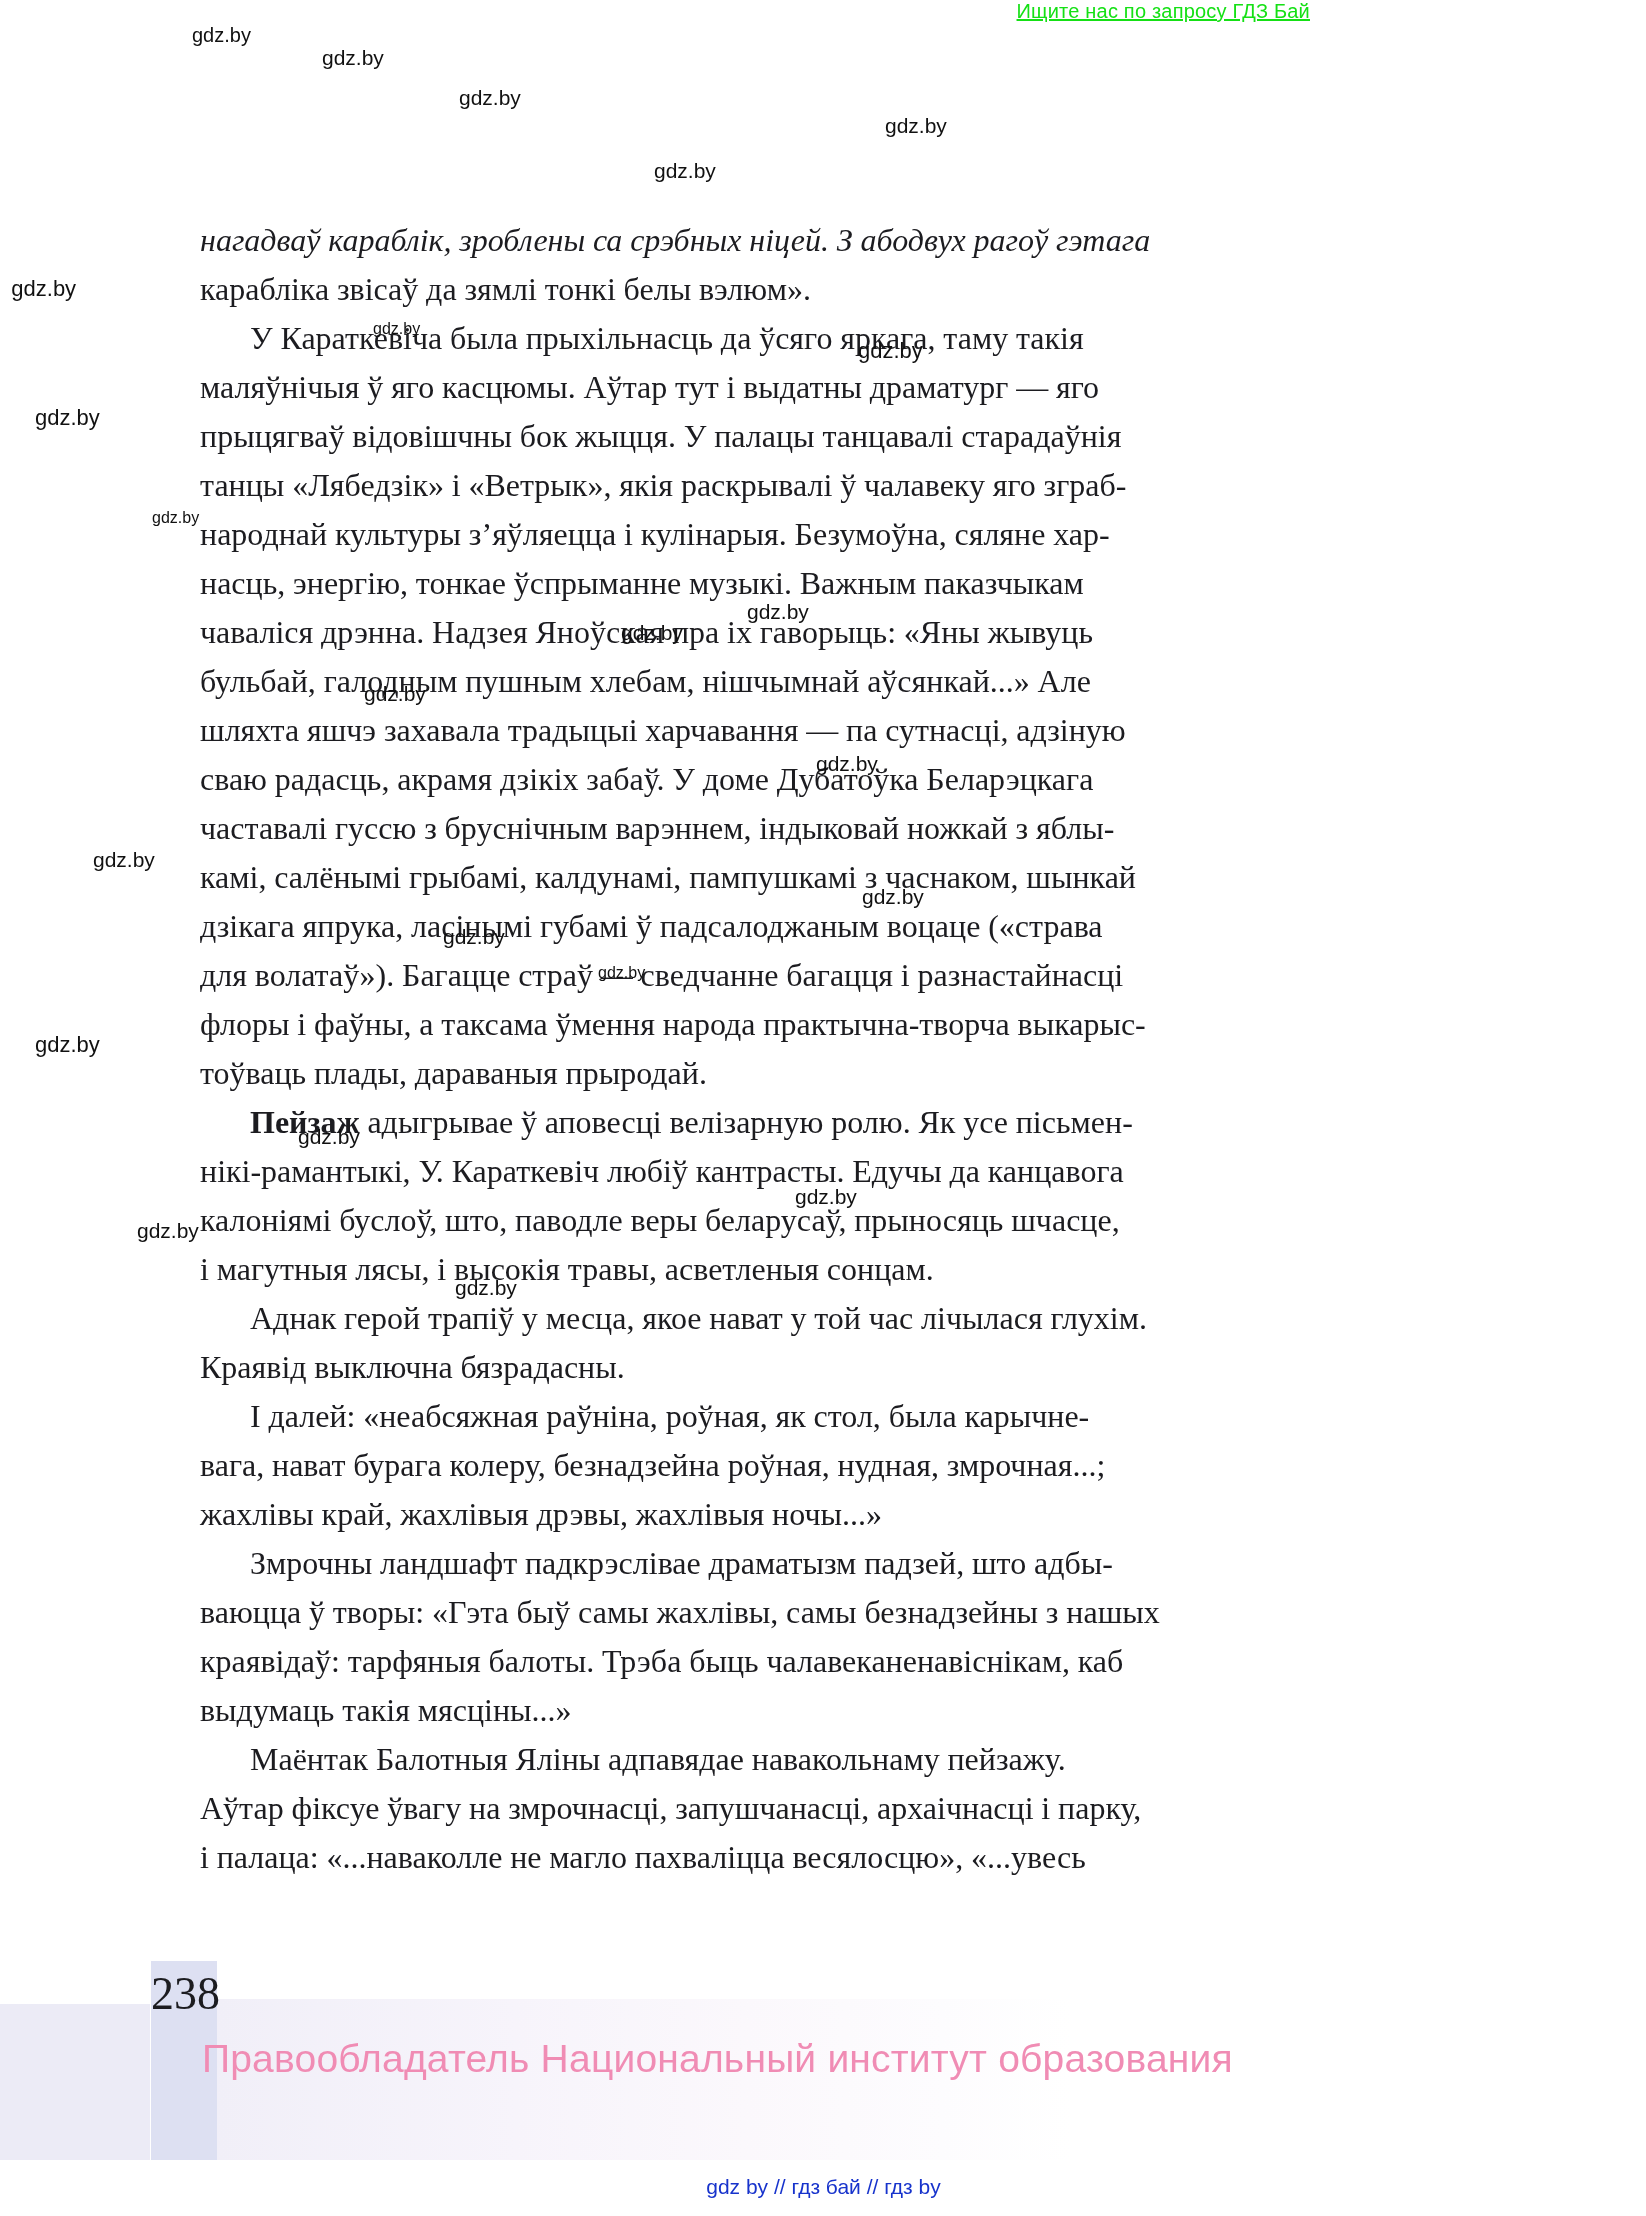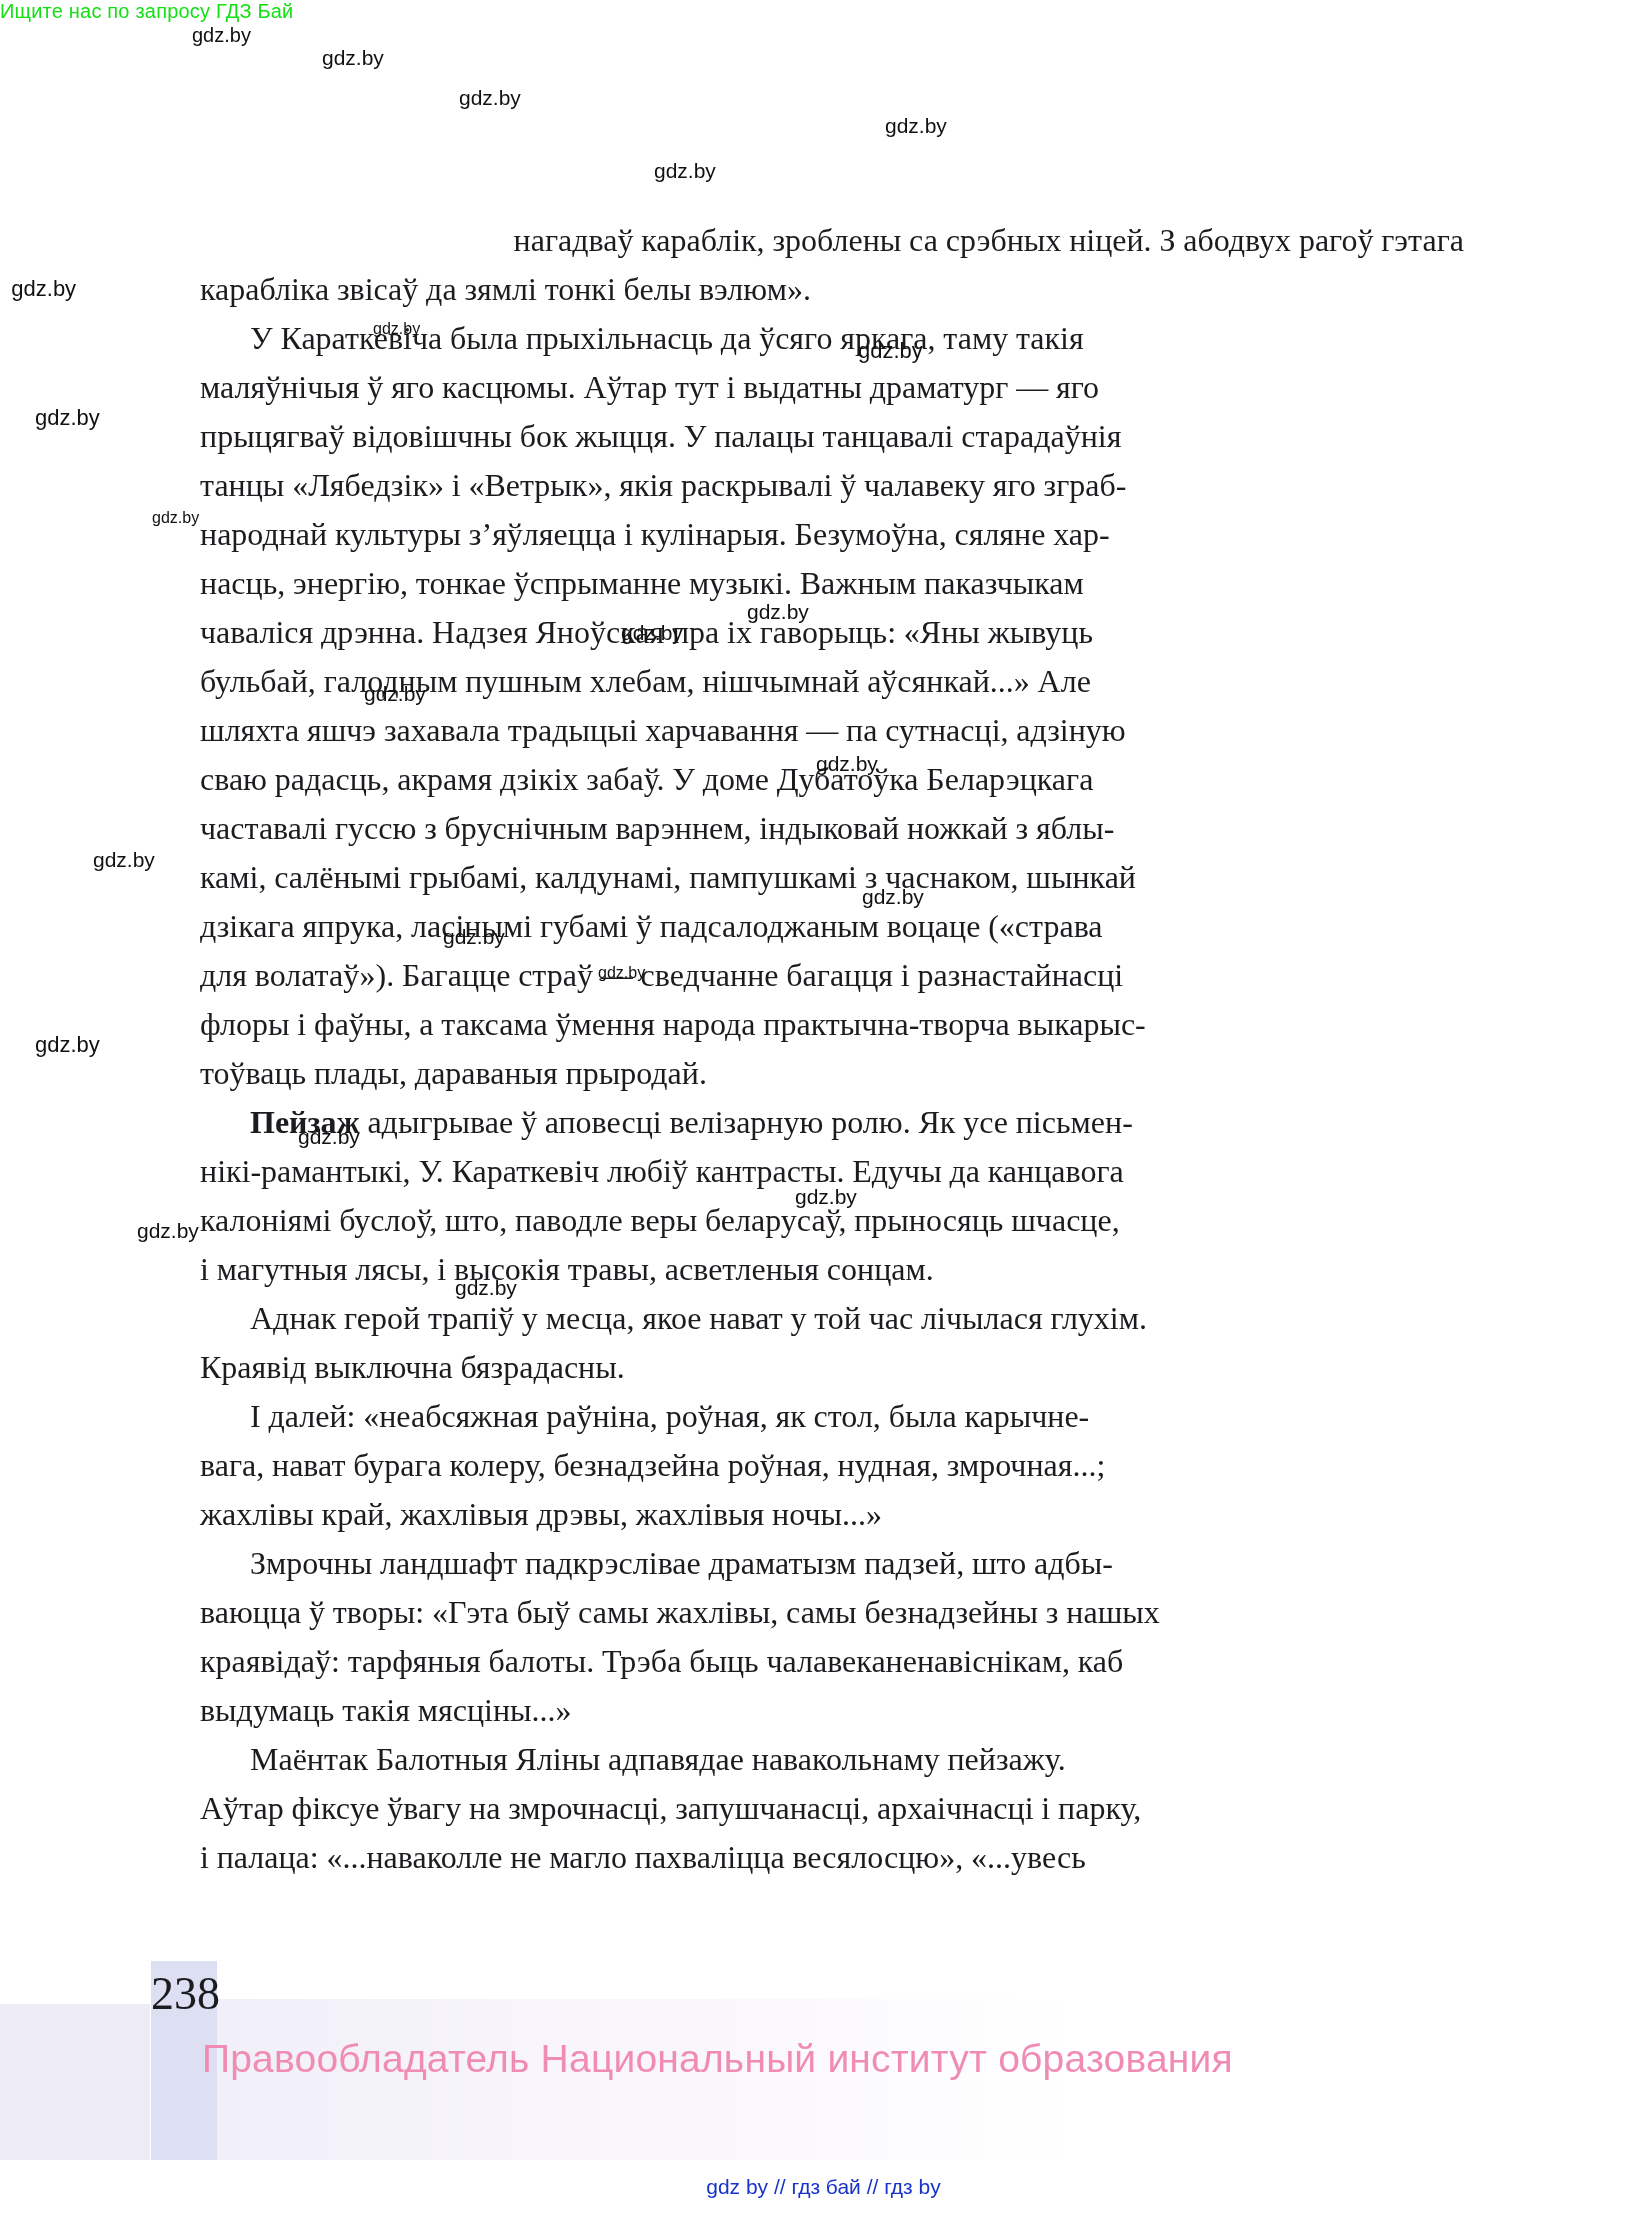--- a/index.html
+++ b/index.html
@@ -18,28 +18,29 @@
     background: #ffffff;
     overflow: hidden;
   }
 
   
   .promo-banner {
     position: absolute;
     top: 0px;
     left: 0;
     width: 1310px;
-    text-align: left;
+    text-align: right;
     font-family: "Liberation Sans", "DejaVu Sans", sans-serif;
     font-size: 20px;
     font-weight: 400;
     color: #15e015;
     letter-spacing: 0.2px;
     white-space: nowrap;
     z-index: 40;
+    text-decoration: underline;
   }
 
   
   .text-column {
     position: absolute;
     left: 200px;
     top: 216px;
     width: 1264px;
     z-index: 20;
   }
@@ -59,22 +60,23 @@
   
   .line {
     display: block;
     white-space: nowrap;
     font-size: 32px;
     line-height: 49px;
     color: #1c1c20;
   }
   .line.just {
     display: flex;
-    justify-content: flex-end;
-    white-space: nowrap;
+    justify-content: flex-start;
+    white-space: nowrap;
+    font-style: italic;
   }
   .line.just > span { white-space: pre; }
   .line.ind { padding-left: 50px; }
 
   
   .wm {
     position: absolute;
     font-family: "Liberation Sans", "DejaVu Sans", sans-serif;
     color: #111111;
     white-space: nowrap;

